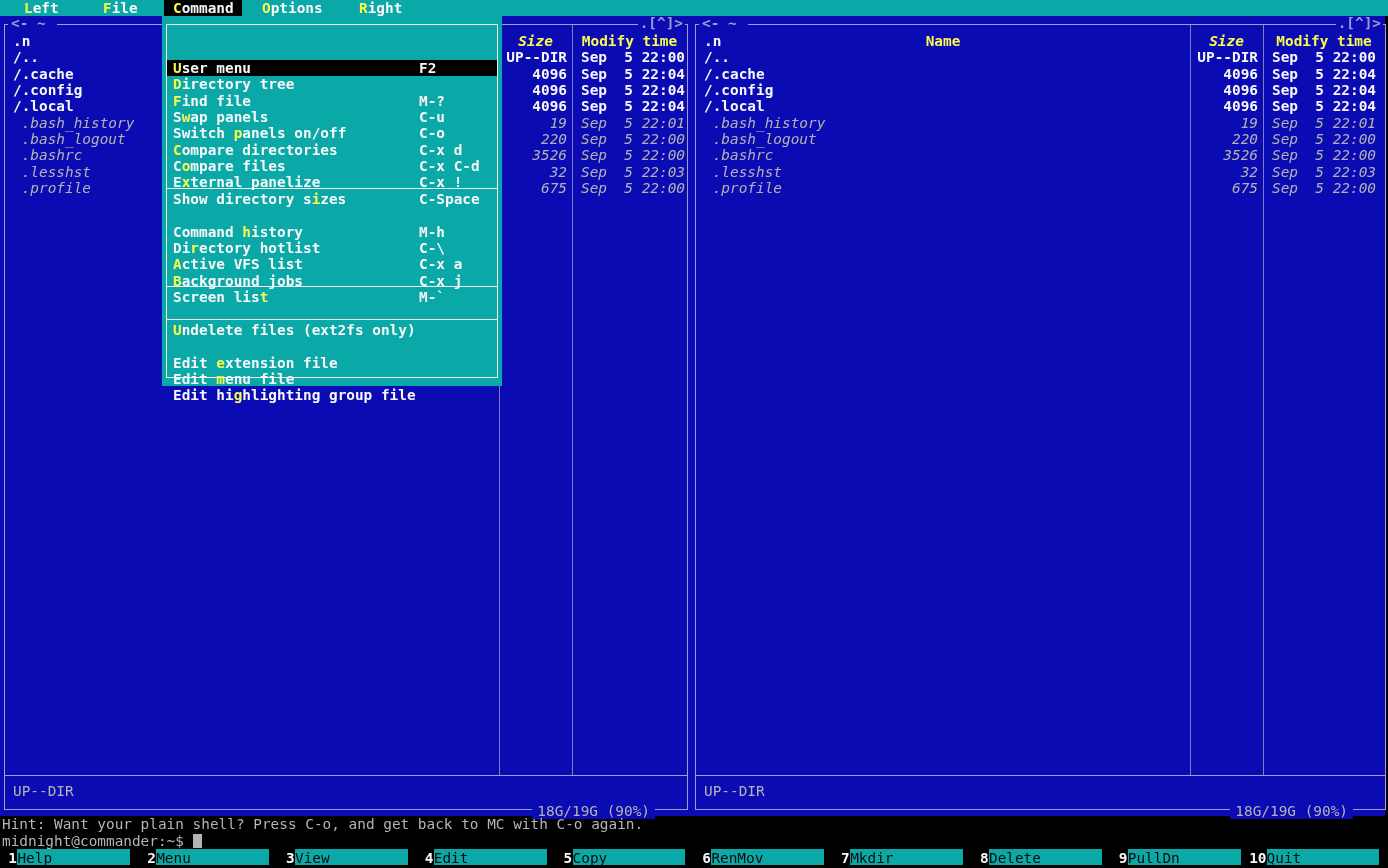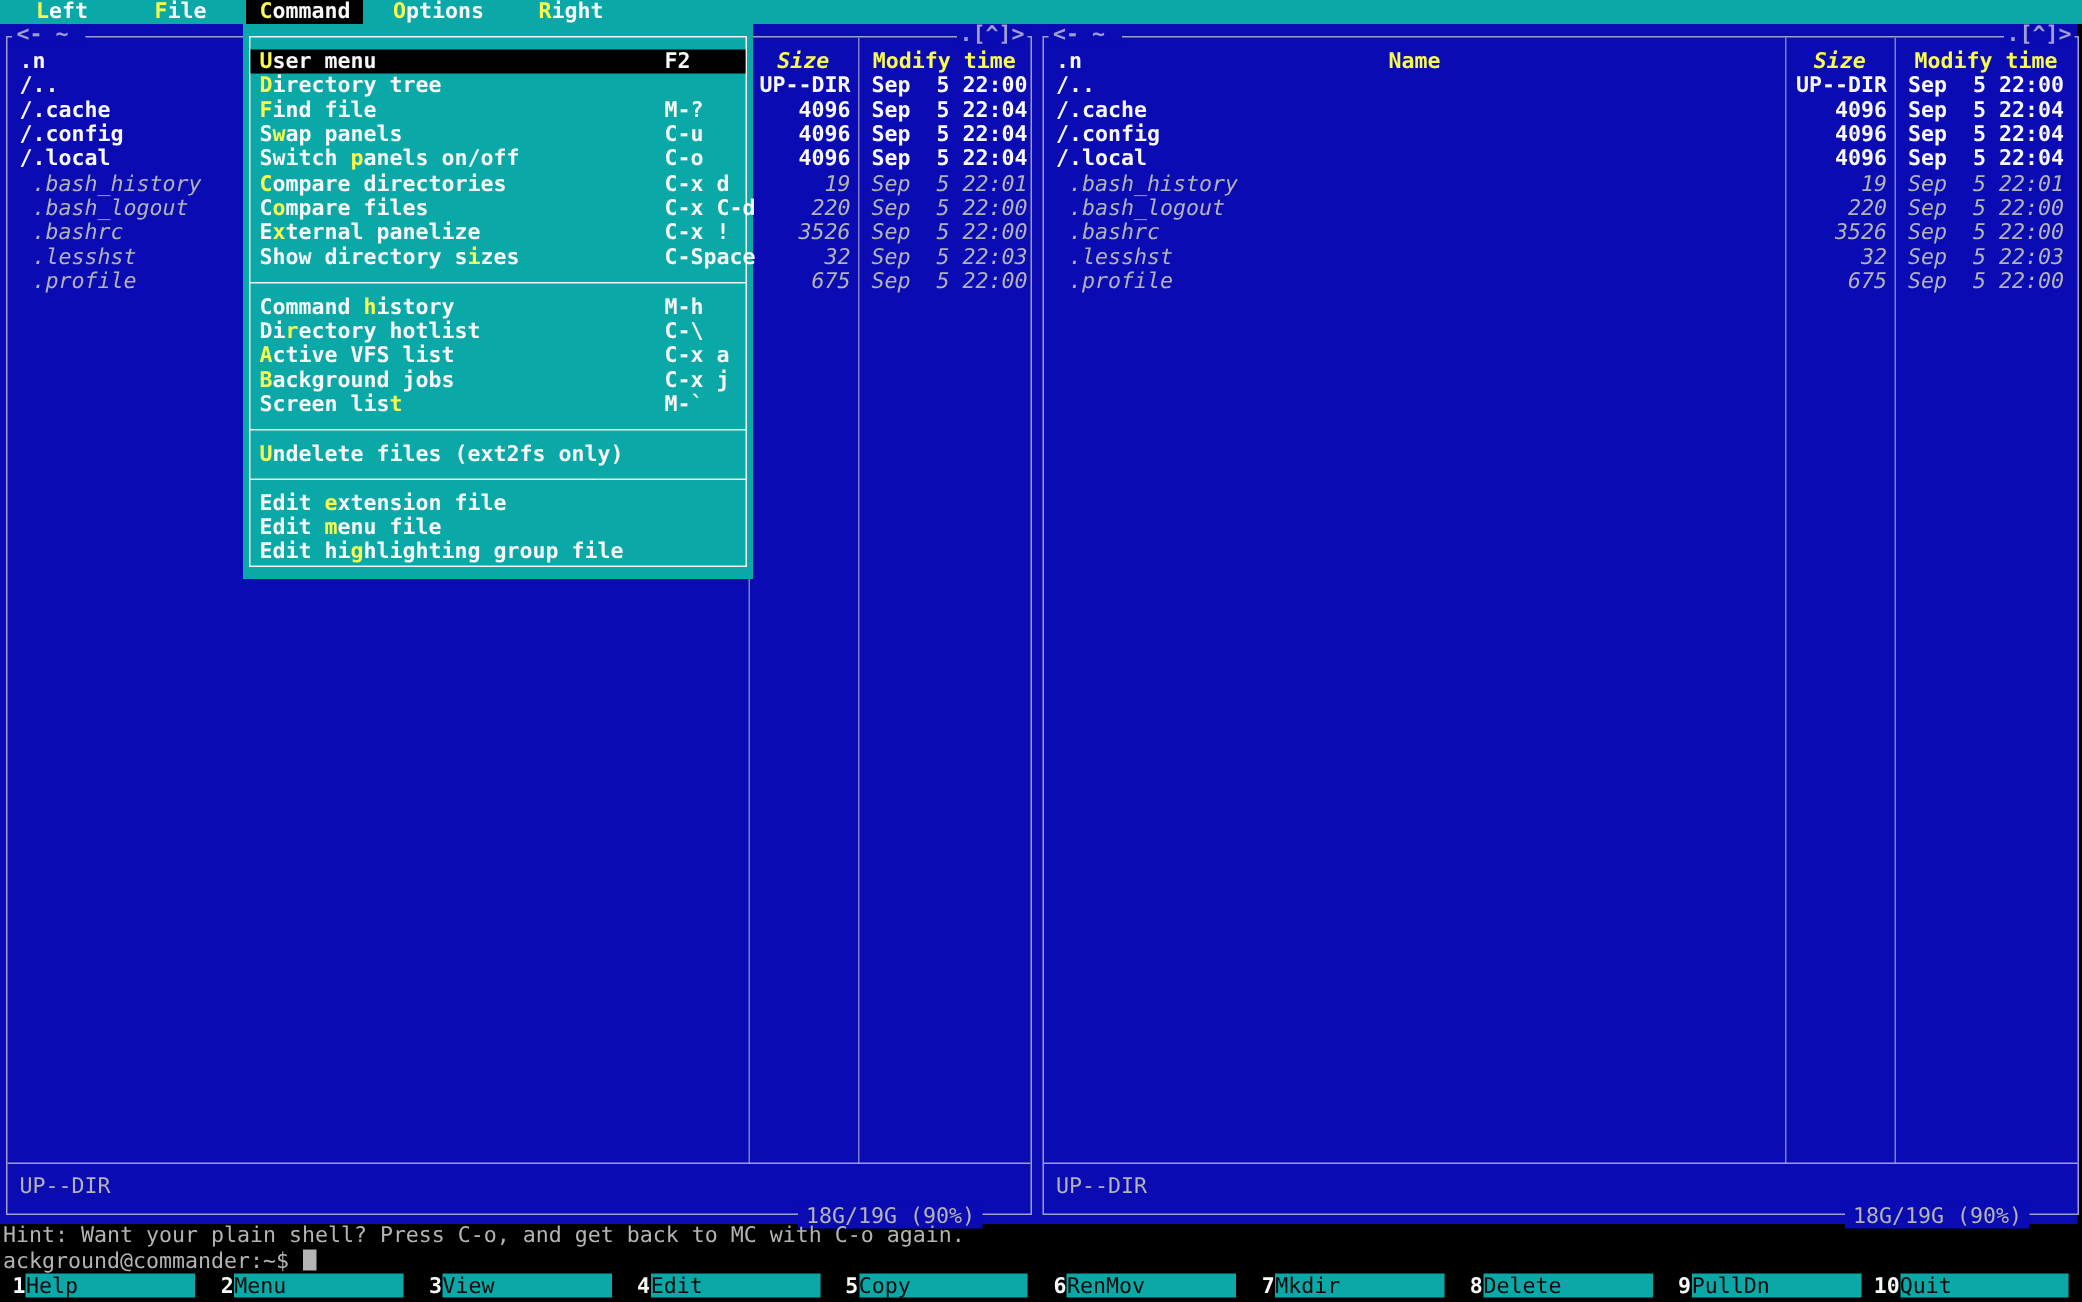--- a/index.html
+++ b/index.html
@@ -37,23 +37,23 @@
   .hdr-size{position:absolute;left:494px;width:73px;text-align:center;color:var(--yellow);font-weight:bold;font-style:italic;}
   .hdr-mtime{position:absolute;left:567px;right:0;text-align:center;color:var(--yellow);font-weight:bold;}
   .hdr-sort{position:absolute;left:8px;color:var(--white);font-weight:bold;}
   .row-dir{color:var(--white);font-weight:bold;}
   .row-hidden{color:var(--gray);font-style:italic;}
   .row-hidden .p-name{padding-left:8.7px;}
   .p-mini{position:absolute;left:8px;top:758px;color:var(--gray);}
   
   #dropdown{position:absolute;top:16px;left:162px;width:340px;height:370px;background:var(--cyan);z-index:40;}
   #dropdown .menu-frame{position:absolute;left:4px;right:4px;top:8px;bottom:8px;border:1px solid #f2f2f2;}
-  .menu-item{position:absolute;left:5px;right:5px;height:16.38px;color:var(--white);font-weight:bold;}
+  .menu-item{position:absolute;left:5px;right:5px;height:16.38px;color:var(--white);font-weight:bold;margin-top:27px;}
   .menu-item .mi-label{position:absolute;left:6px;}
-  .menu-item .mi-shortcut{position:absolute;left:276px;}
+  .menu-item .mi-shortcut{position:absolute;left:252px;}
   .menu-item.selected{background:var(--black);}
   .menu-sep{position:absolute;left:4px;right:4px;border-top:1px solid #f2f2f2;}
   
   #hint{position:absolute;top:816px;left:2px;color:var(--gray);text-align:center;}
   #promptline{position:absolute;top:833px;left:2px;color:var(--gray);}
   #cursor{display:inline-block;width:9px;height:14px;background:var(--gray);margin-left:9px;vertical-align:-2px;}
   #fkeys{position:absolute;top:849px;left:0;width:1388px;height:19px;display:flex;background:var(--black);}
   .fkey{position:relative;height:19px;}
   .fk-num{position:absolute;left:0;top:0;width:17px;text-align:right;color:var(--white);font-weight:bold;line-height:18px;}
   .fk-label{position:absolute;left:17.4px;top:0;width:112.8px;background:var(--cyan);color:#0a0a0a;line-height:18px;height:16px;}
@@ -70,17 +70,17 @@
     <div class="panel" id="panel-right"><div class="p-toplabel">&lt;- ~ </div><div class="p-topright">.[^]&gt;</div><div class="colsep" style="left: 494px;"></div><div class="colsep" style="left: 567px;"></div><div class="p-row" style="top: 7.75px;"><div class="hdr-sort">.n</div><div class="hdr-name">Name</div><div class="hdr-size">Size</div><div class="hdr-mtime">Modify time</div></div><div class="p-row row-dir" style="top: 24.127px;"><div class="p-name">/..</div><div class="p-size">UP--DIR</div><div class="p-mtime">Sep  5 22:00</div></div><div class="p-row row-dir" style="top: 40.504px;"><div class="p-name">/.cache</div><div class="p-size">4096</div><div class="p-mtime">Sep  5 22:04</div></div><div class="p-row row-dir" style="top: 56.881px;"><div class="p-name">/.config</div><div class="p-size">4096</div><div class="p-mtime">Sep  5 22:04</div></div><div class="p-row row-dir" style="top: 73.258px;"><div class="p-name">/.local</div><div class="p-size">4096</div><div class="p-mtime">Sep  5 22:04</div></div><div class="p-row row-hidden" style="top: 89.635px;"><div class="p-name">.bash_history</div><div class="p-size">19</div><div class="p-mtime">Sep  5 22:01</div></div><div class="p-row row-hidden" style="top: 106.012px;"><div class="p-name">.bash_logout</div><div class="p-size">220</div><div class="p-mtime">Sep  5 22:00</div></div><div class="p-row row-hidden" style="top: 122.389px;"><div class="p-name">.bashrc</div><div class="p-size">3526</div><div class="p-mtime">Sep  5 22:00</div></div><div class="p-row row-hidden" style="top: 138.766px;"><div class="p-name">.lesshst</div><div class="p-size">32</div><div class="p-mtime">Sep  5 22:03</div></div><div class="p-row row-hidden" style="top: 155.143px;"><div class="p-name">.profile</div><div class="p-size">675</div><div class="p-mtime">Sep  5 22:00</div></div><div class="hline"></div><div class="p-mini">UP--DIR</div><div class="p-usage">18G/19G (90%)</div></div>
   </div>
 
   <div id="dropdown">
     <div class="menu-frame"></div>
     <div id="menu-items"><div class="menu-item selected" style="top: 16.75px;"><span class="mi-label"><span></span><span class="hot">U</span><span>ser menu</span></span><span class="mi-shortcut">F2</span></div><div class="menu-item" style="top: 33.127px;"><span class="mi-label"><span></span><span class="hot">D</span><span>irectory tree</span></span></div><div class="menu-item" style="top: 49.504px;"><span class="mi-label"><span></span><span class="hot">F</span><span>ind file</span></span><span class="mi-shortcut">M-?</span></div><div class="menu-item" style="top: 65.881px;"><span class="mi-label"><span>S</span><span class="hot">w</span><span>ap panels</span></span><span class="mi-shortcut">C-u</span></div><div class="menu-item" style="top: 82.258px;"><span class="mi-label"><span>Switch </span><span class="hot">p</span><span>anels on/off</span></span><span class="mi-shortcut">C-o</span></div><div class="menu-item" style="top: 98.635px;"><span class="mi-label"><span></span><span class="hot">C</span><span>ompare directories</span></span><span class="mi-shortcut">C-x d</span></div><div class="menu-item" style="top: 115.012px;"><span class="mi-label"><span>C</span><span class="hot">o</span><span>mpare files</span></span><span class="mi-shortcut">C-x C-d</span></div><div class="menu-item" style="top: 131.389px;"><span class="mi-label"><span>E</span><span class="hot">x</span><span>ternal panelize</span></span><span class="mi-shortcut">C-x !</span></div><div class="menu-item" style="top: 147.766px;"><span class="mi-label"><span>Show directory s</span><span class="hot">i</span><span>zes</span></span><span class="mi-shortcut">C-Space</span></div><div class="menu-sep" style="top: 171.643px;"></div><div class="menu-item" style="top: 180.52px;"><span class="mi-label"><span>Command </span><span class="hot">h</span><span>istory</span></span><span class="mi-shortcut">M-h</span></div><div class="menu-item" style="top: 196.897px;"><span class="mi-label"><span>Di</span><span class="hot">r</span><span>ectory hotlist</span></span><span class="mi-shortcut">C-\</span></div><div class="menu-item" style="top: 213.274px;"><span class="mi-label"><span></span><span class="hot">A</span><span>ctive VFS list</span></span><span class="mi-shortcut">C-x a</span></div><div class="menu-item" style="top: 229.651px;"><span class="mi-label"><span></span><span class="hot">B</span><span>ackground jobs</span></span><span class="mi-shortcut">C-x j</span></div><div class="menu-item" style="top: 246.028px;"><span class="mi-label"><span>Screen lis</span><span class="hot">t</span><span></span></span><span class="mi-shortcut">M-`</span></div><div class="menu-sep" style="top: 269.905px;"></div><div class="menu-item" style="top: 278.782px;"><span class="mi-label"><span></span><span class="hot">U</span><span>ndelete files (ext2fs only)</span></span></div><div class="menu-sep" style="top: 302.659px;"></div><div class="menu-item" style="top: 311.536px;"><span class="mi-label"><span>Edit </span><span class="hot">e</span><span>xtension file</span></span></div><div class="menu-item" style="top: 327.913px;"><span class="mi-label"><span>Edit </span><span class="hot">m</span><span>enu file</span></span></div><div class="menu-item" style="top: 344.29px;"><span class="mi-label"><span>Edit hi</span><span class="hot">g</span><span>hlighting group file</span></span></div></div>
   </div>
 
   <div id="hint">Hint: Want your plain shell? Press C-o, and get back to MC with C-o again.</div>
 
-  <div id="promptline"><span>ackground@commander:~$</span><span id="cursor"></span></div>
+  <div id="promptline"><span>midnight@commander:~$</span><span id="cursor"></span></div>
 
   <div id="fkeys"><div class="fkey" style="width: 138.8px;"><span class="fk-num">1</span><span class="fk-label">Help</span></div><div class="fkey" style="width: 138.8px;"><span class="fk-num">2</span><span class="fk-label">Menu</span></div><div class="fkey" style="width: 138.8px;"><span class="fk-num">3</span><span class="fk-label">View</span></div><div class="fkey" style="width: 138.8px;"><span class="fk-num">4</span><span class="fk-label">Edit</span></div><div class="fkey" style="width: 138.8px;"><span class="fk-num">5</span><span class="fk-label">Copy</span></div><div class="fkey" style="width: 138.8px;"><span class="fk-num">6</span><span class="fk-label">RenMov</span></div><div class="fkey" style="width: 138.8px;"><span class="fk-num">7</span><span class="fk-label">Mkdir</span></div><div class="fkey" style="width: 138.8px;"><span class="fk-num">8</span><span class="fk-label">Delete</span></div><div class="fkey" style="width: 138.8px;"><span class="fk-num">9</span><span class="fk-label">PullDn</span></div><div class="fkey" style="width: 138.6px;"><span class="fk-num">10</span><span class="fk-label">Quit</span></div></div>
 
 </div>
 
 </body></html>

